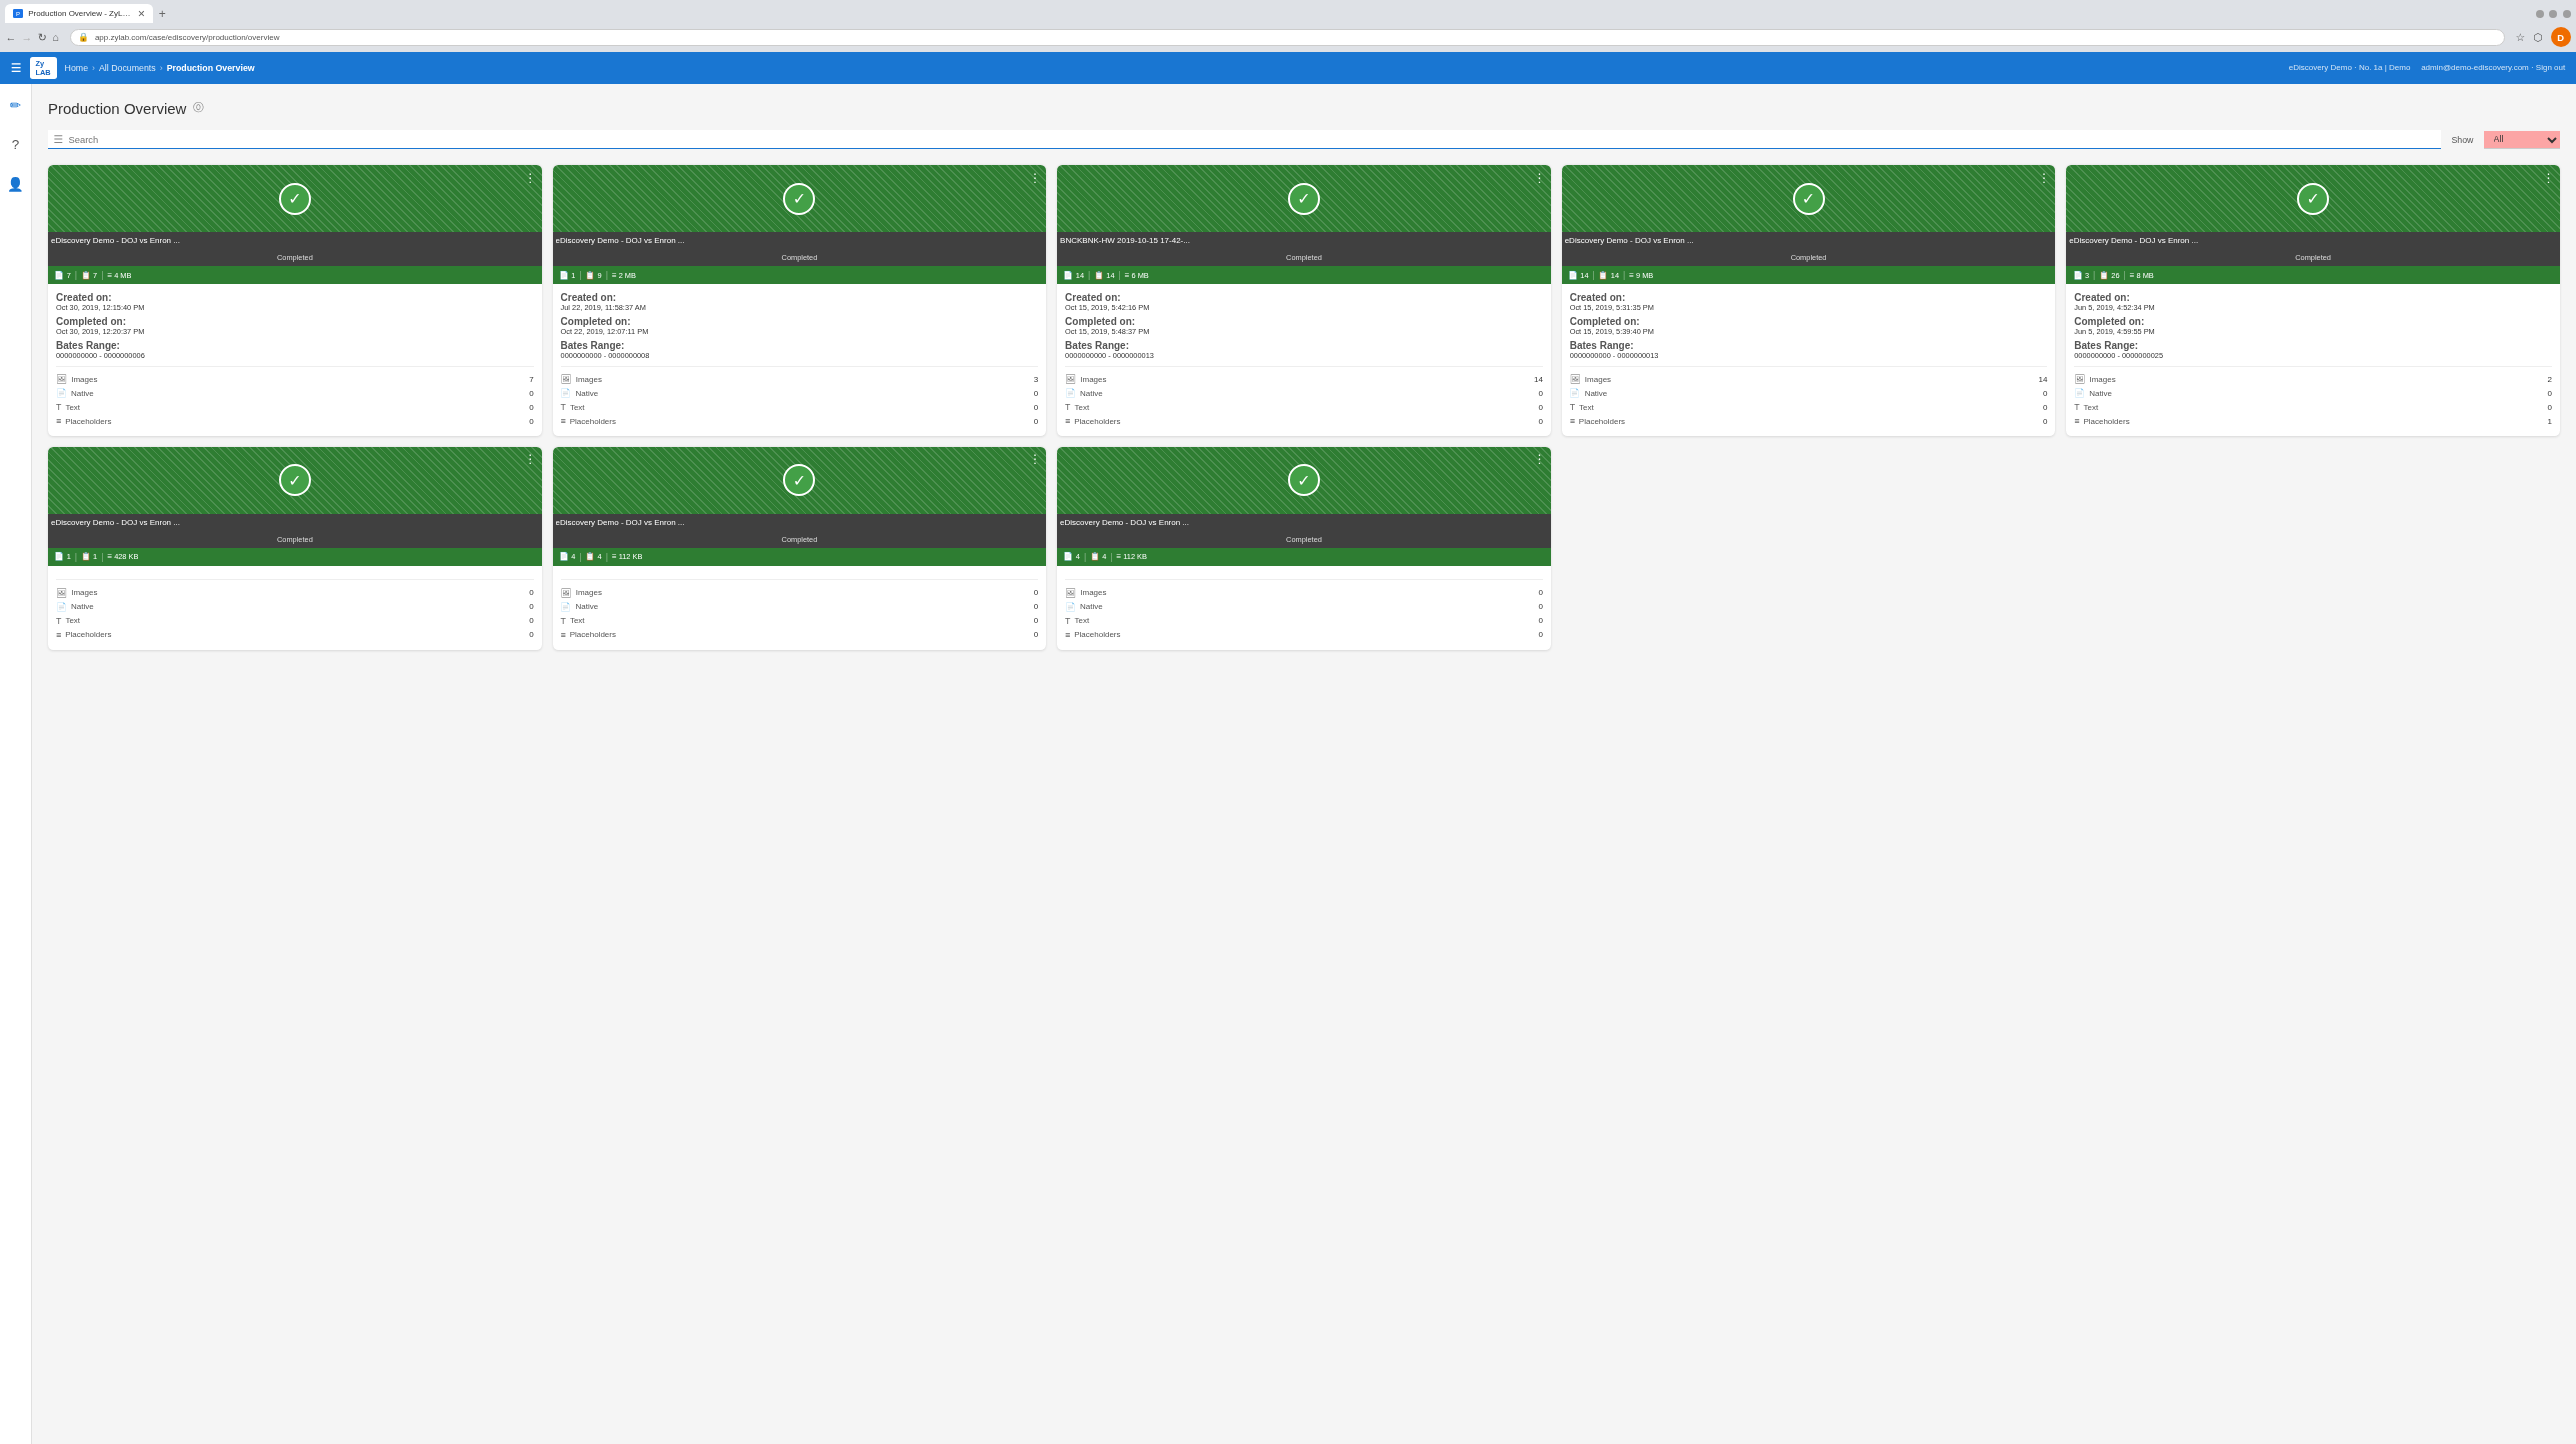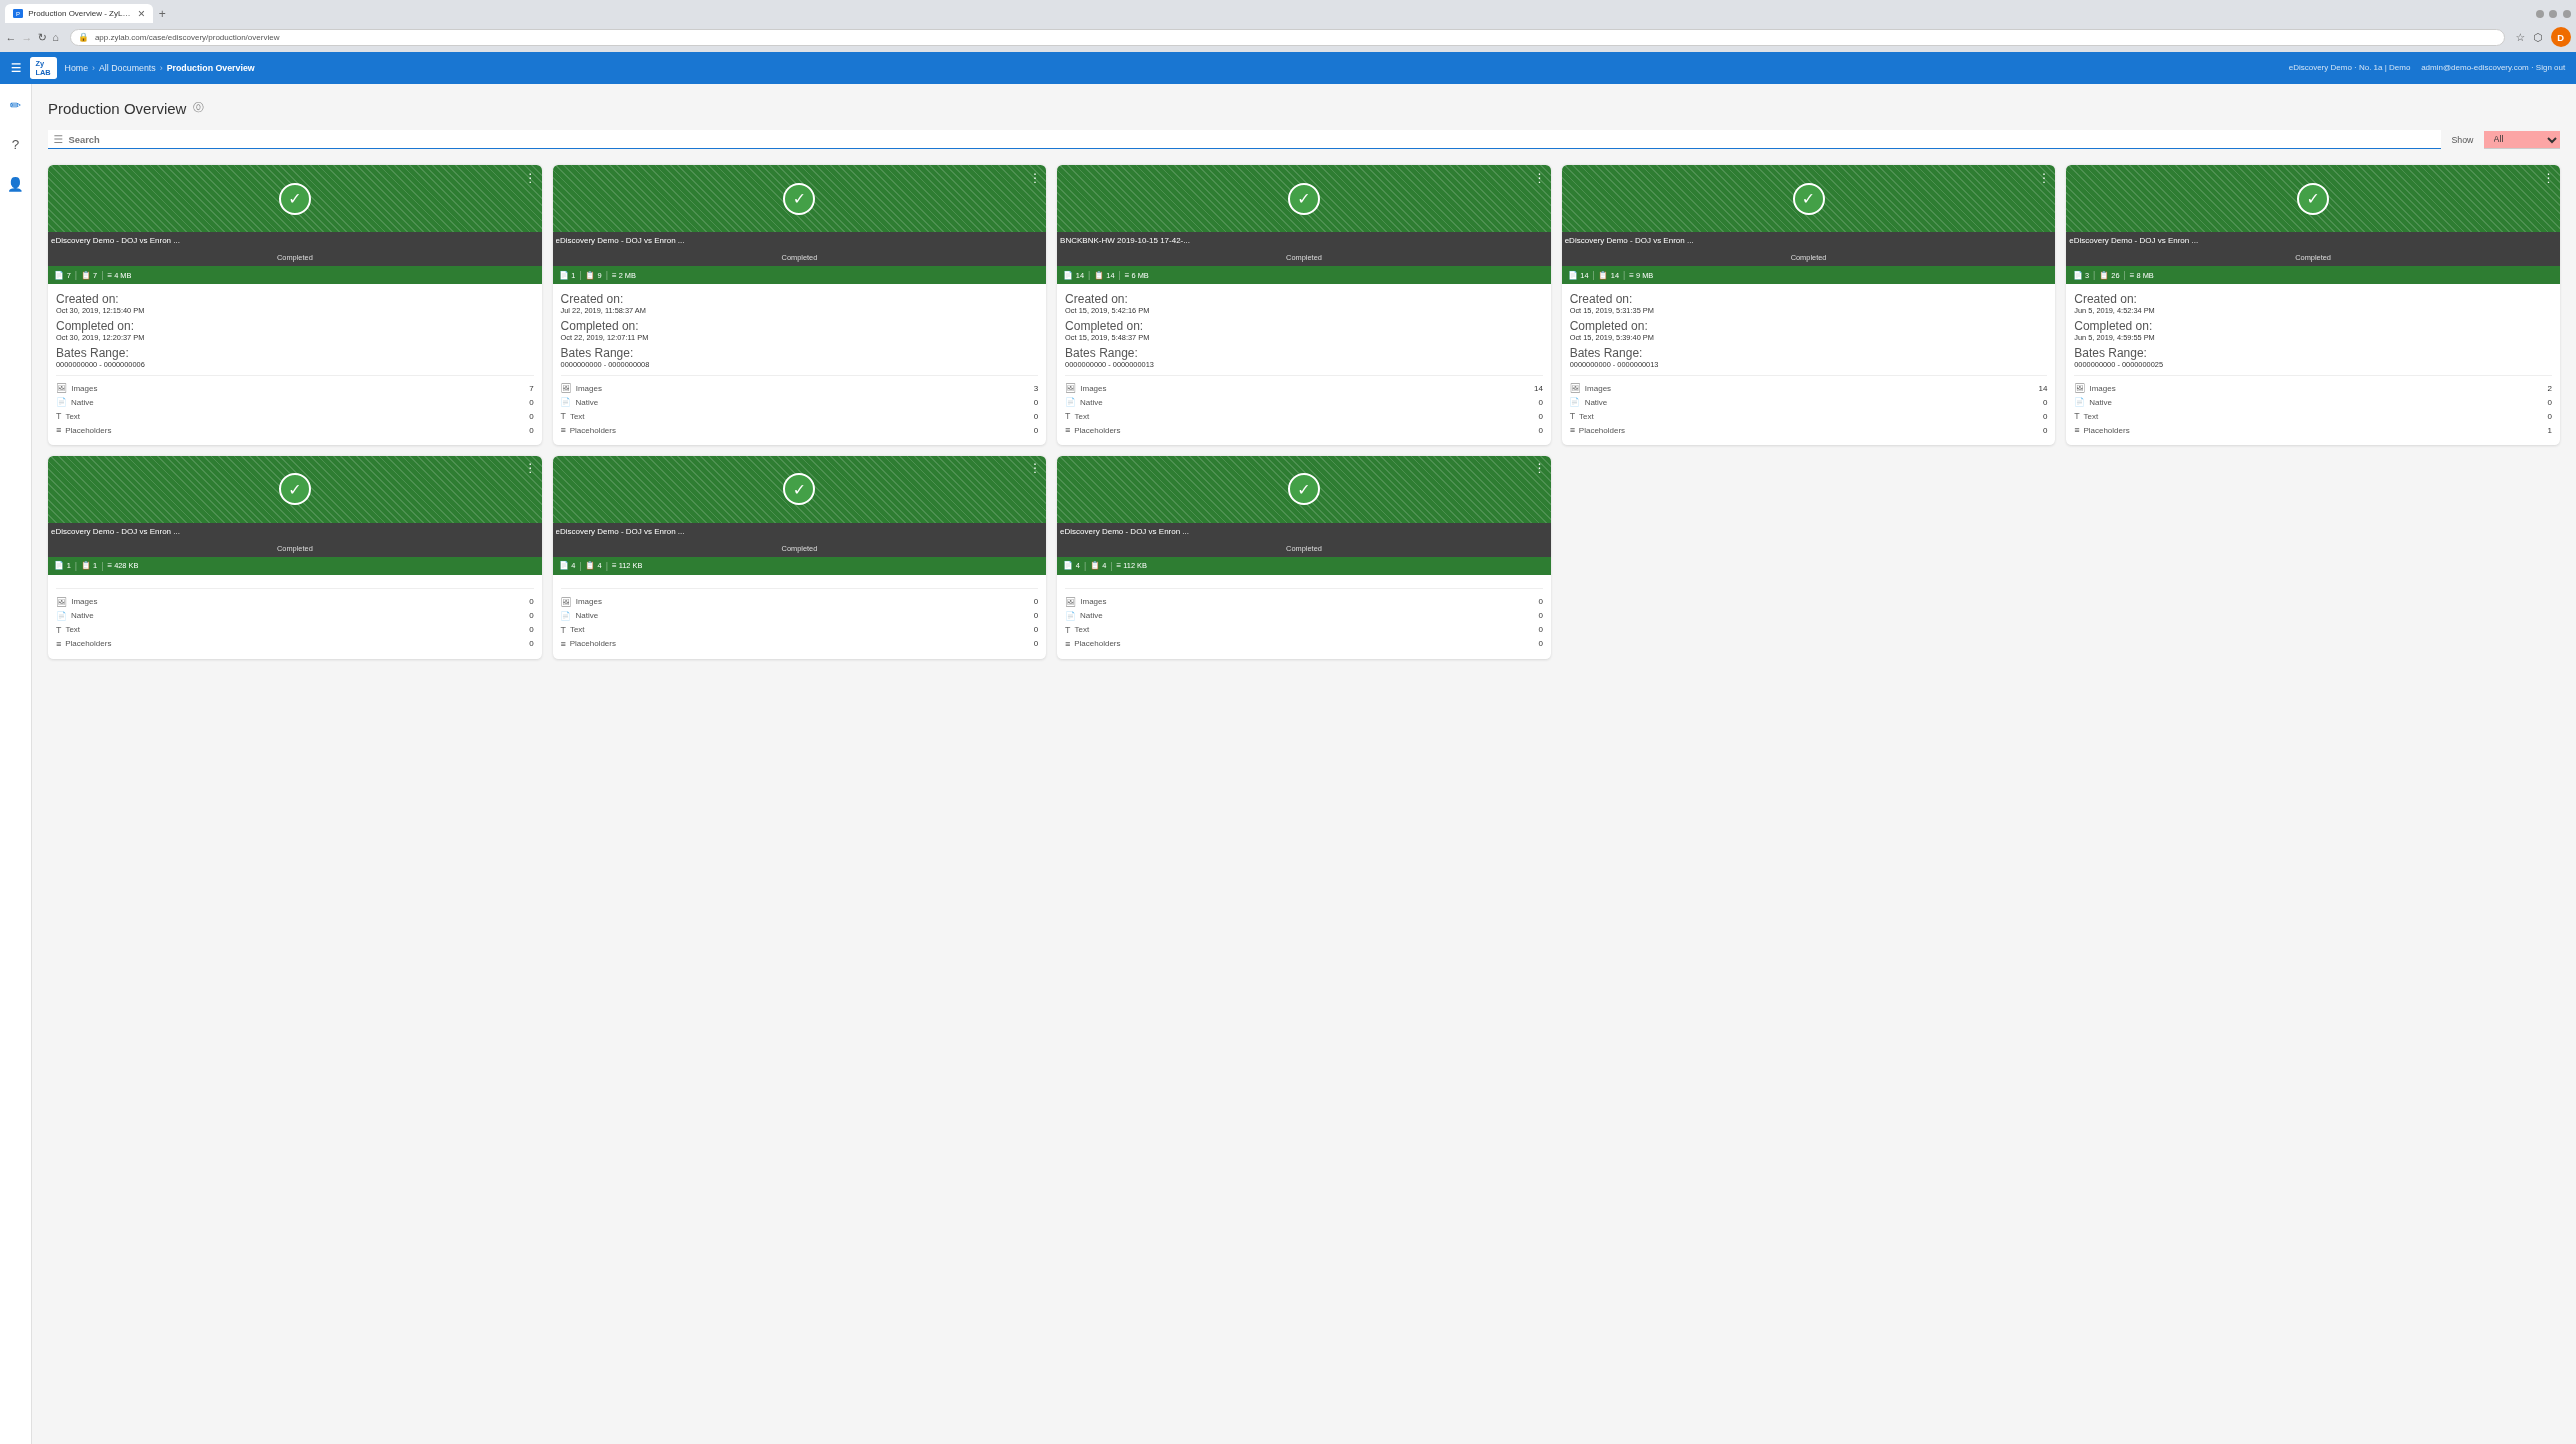--- a/index.html
+++ b/index.html
@@ -38,21 +38,21 @@
     
     .main-content { flex: 1; overflow-y: auto; padding: 16px; background: #f5f5f5; }
     .page-header { display: flex; align-items: center; gap: 6.7px; margin-bottom: 13.5px; }
     .page-title { font-size: 15px; font-weight: 500; color: #333; }
     .help-icon { color: #888; cursor: pointer; font-size: 10.8px; }
 
     
     .search-bar-row { display: flex; align-items: center; margin-bottom: 16px; gap: 10.8px; }
     .search-container { flex: 1; display: flex; align-items: center; border-bottom: 1.3px solid #1976d2; padding: 2.7px 5.4px; gap: 5.4px; background: white; }
     .search-icon { color: #888; font-size: 10.8px; }
-    .search-input { border: none; outline: none; font-size: 9.4px; width: 100%; color: #333; font-weight: bold; }
+    .search-input { border: none; outline: none; font-size: 9.4px; width: 100%; color: #333; }
     .show-label { color: #555; font-size: 8.8px; }
     .show-select { border: none; border-bottom: 0.7px solid #ccc; padding: 2.7px 5.4px; font-size: 8.8px; color: #333; outline: none; background: #fca5a5; cursor: pointer; min-width: 54px; }
 
     
     .cards-grid { display: grid; grid-template-columns: repeat(5, 1fr); gap: 10.8px; }
 
     
     .card { background: white; border-radius: 5.4px; overflow: hidden; box-shadow: 0 0.7px 2.7px rgba(0,0,0,0.12); cursor: pointer; }
     .card-header { background: #2e7d32; position: relative; height: 67px; display: flex; align-items: center; justify-content: center; overflow: hidden; }
     .card-header-bg { position: absolute; top: 0; left: 0; right: 0; bottom: 0; opacity: 0.15; background: repeating-linear-gradient(45deg, #fff 0px, #fff 1.3px, transparent 1.3px, transparent 5.4px); }
@@ -60,21 +60,21 @@
     .card-menu { position: absolute; top: 5.4px; right: 5.4px; color: white; cursor: pointer; font-size: 12px; z-index: 1; }
     .card-title-bar { background: #404040; padding: 4px 3px; }
     .card-name { color: white; font-size: 8px; font-weight: 500; overflow: hidden; text-overflow: ellipsis; white-space: nowrap; }
     .card-status { color: rgba(255,255,255,0.8); font-size: 7.4px; text-align: center; margin-top: 8px; }
     .card-stats { display: flex; align-items: center; gap: 4px; padding: 4px 6.7px; background: #2e7d32; }
     .stat-item { display: flex; align-items: center; gap: 2px; color: white; font-size: 7.4px; }
     .stat-icon { font-size: 8px; }
     .stat-sep { color: rgba(255,255,255,0.4); }
     .card-body { padding: 8px; }
     .card-field { margin-bottom: 4px; }
-    .field-label { font-size: 12px; color: #555; font-weight: 400; }
+    .field-label { font-size: 10px; color: #555; font-weight: 700; }
     .field-value { font-size: 7.4px; color: #333; }
     .card-divider { border: none; border-top: 0.7px solid #eee; margin: 5.4px 0; }
     .card-row { display: flex; align-items: center; justify-content: space-between; padding: 2px 0; }
     .card-row-left { display: flex; align-items: center; gap: 4px; color: #555; font-size: 8px; }
     .card-row-icon { font-size: 8.8px; color: #666; }
     .card-row-count { font-size: 8px; color: #333; }
   </style>
 </head>
 <body>
 

